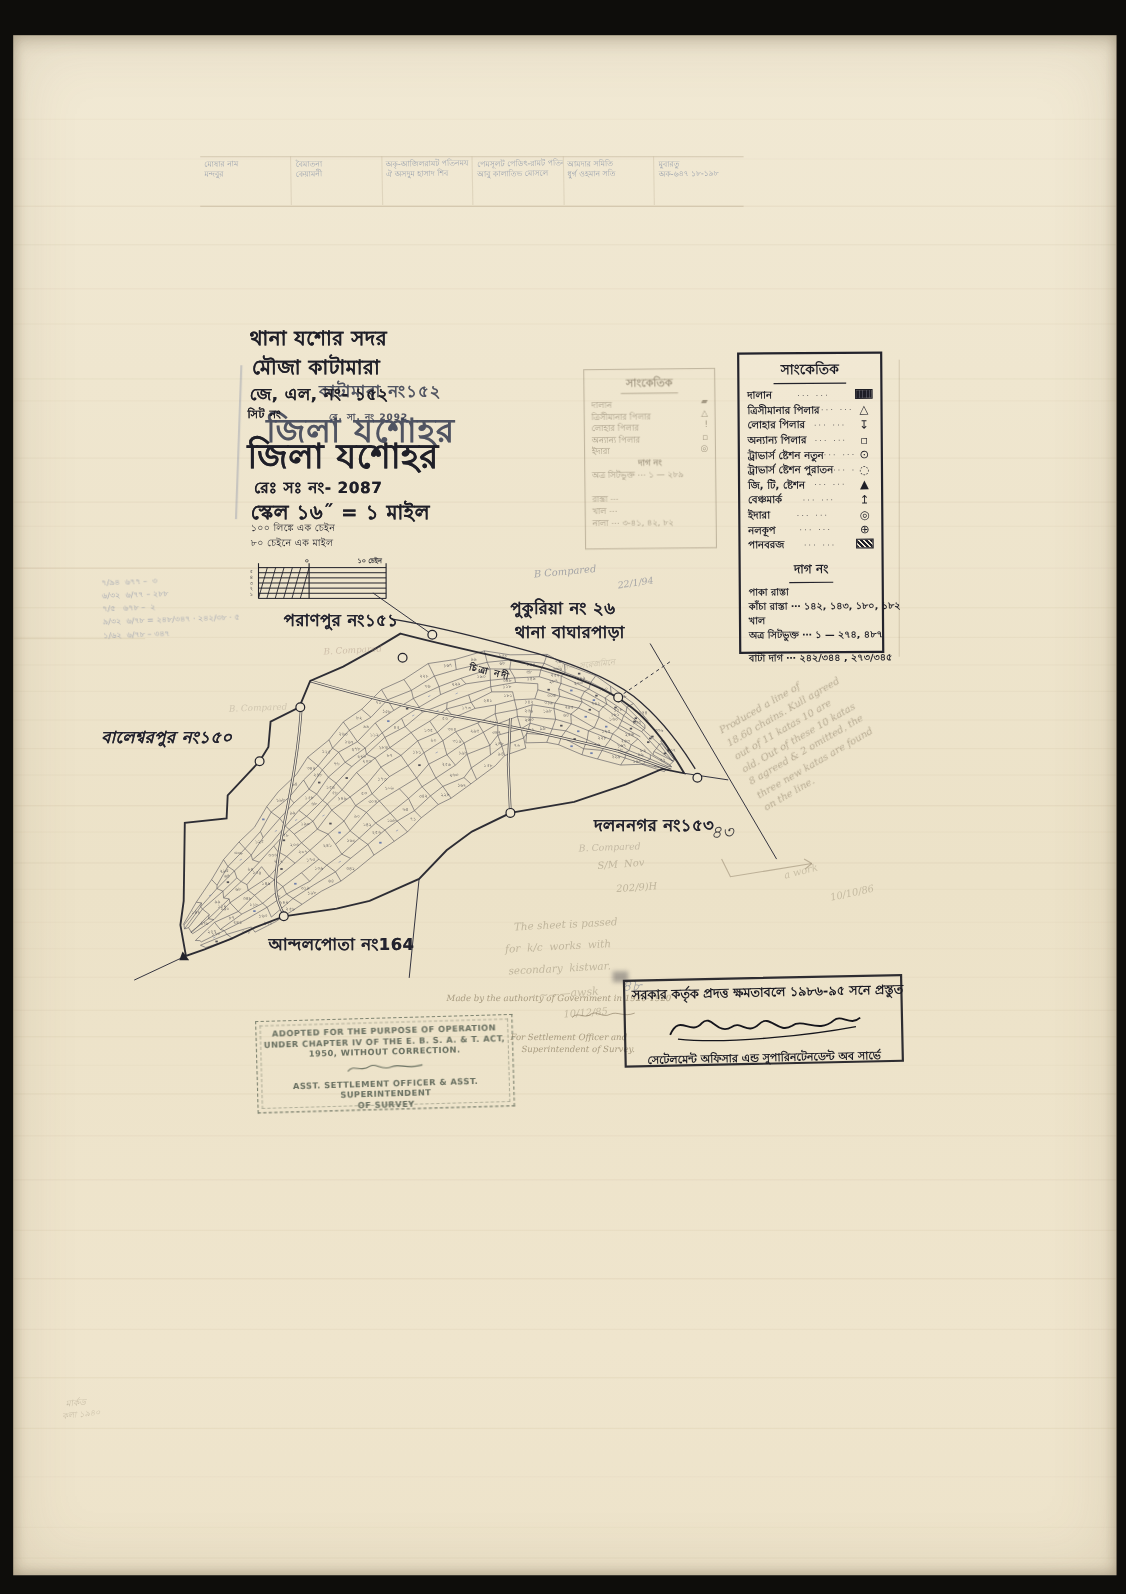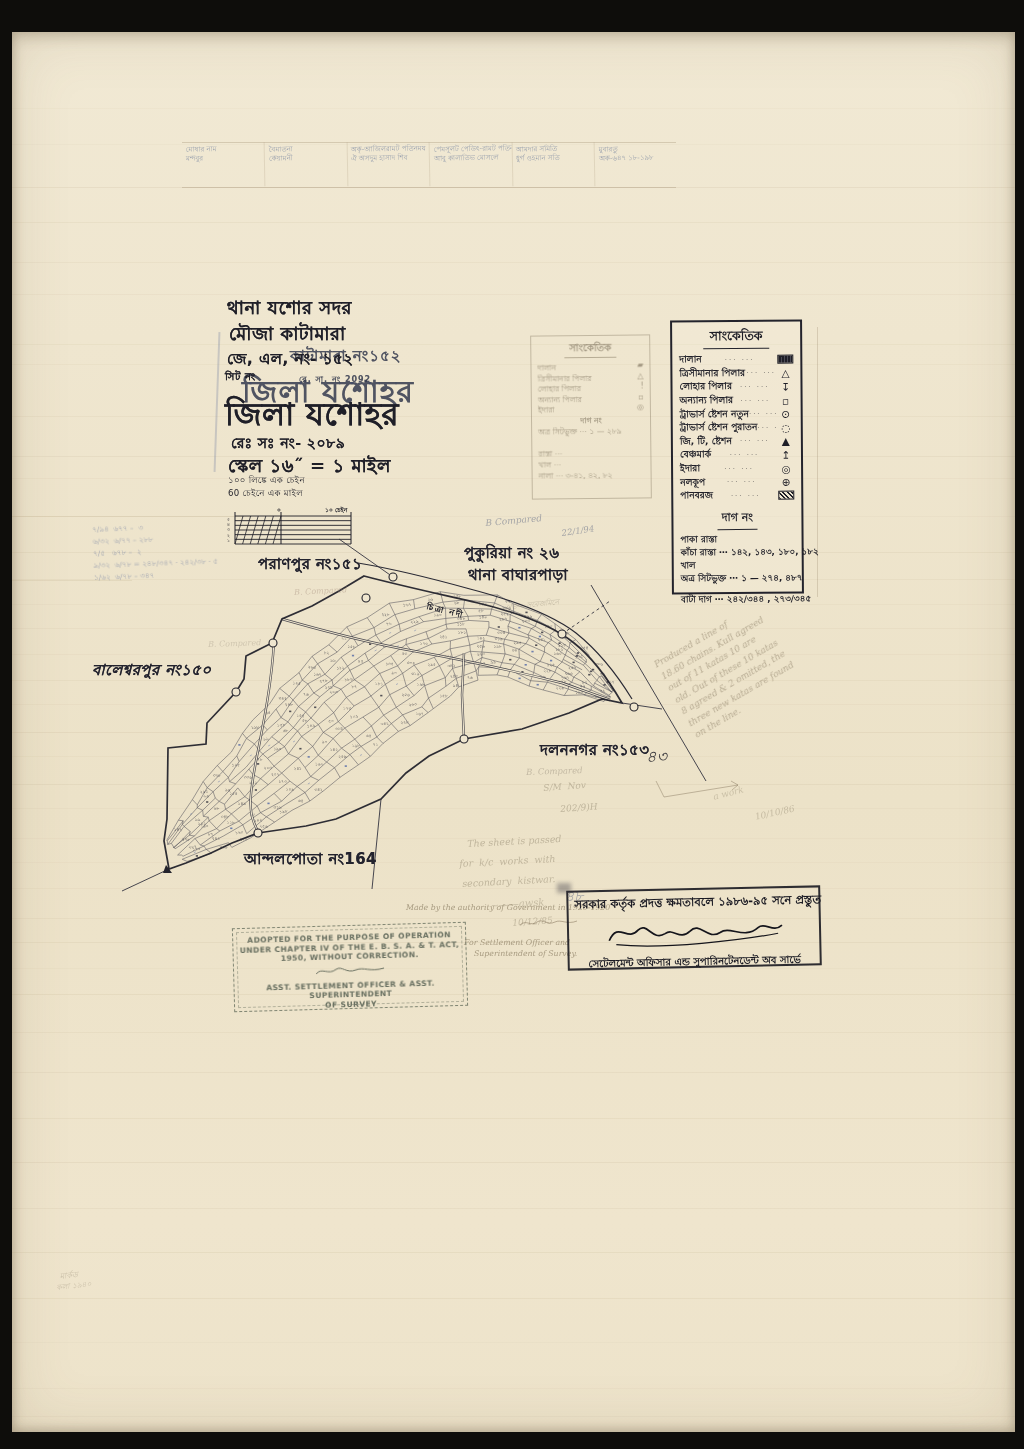--- a/index.html
+++ b/index.html
@@ -193,26 +193,26 @@
     <div class="tb-line ghost abs" style="left:230px;top:336px;font-size:30px;">জিলা যশোহর</div>
     <div class="tb-line ghost abs" style="left:278px;top:312px;font-size:15px;">কাটামারা নং১৫২</div>
     <div class="tb-line ghost abs" style="left:287px;top:341px;font-size:8px;">রে. সা. নং 2092</div>
     <div class="abs" style="left:204px;top:300px;width:2px;height:140px;background:rgba(100,115,155,.28);filter:blur(.7px);transform:rotate(2deg);"></div>
 
     <div class="tb-line ink abs" style="left:215px;top:262px;font-size:18px;">থানা যশোর সদর</div>
     <div class="tb-line ink abs" style="left:217px;top:288px;font-size:18px;">মৌজা কাটামারা</div>
     <div class="tb-line ink abs" style="left:215px;top:315px;font-size:15px;">জে, এল, নং- ১৫২</div>
     <div class="tb-line ink abs" style="left:213px;top:337px;font-size:10px;">সিট নং</div>
     <div class="tb-line ink abs" style="left:213px;top:358px;font-size:31px;">জিলা যশোহর</div>
-    <div class="tb-line ink abs" style="left:219px;top:400px;font-size:14px;">রেঃ সঃ নং- ২০৮৯</div>
+    <div class="tb-line ink abs" style="left:219px;top:400px;font-size:14px;">রেঃ সঃ নং- 2087</div>
     <div class="tb-line ink abs" style="left:216px;top:420px;font-size:18px;">স্কেল ১৬˝ = ১ মাইল</div>
   </div>
 
   <div class="scale-note" style="left:216px;top:442px;">১০০ লিঙ্কে এক চেইন</div>
-  <div class="scale-note" style="left:216px;top:455px;">60 চেইনে এক মাইল</div>
+  <div class="scale-note" style="left:216px;top:455px;">৮০ চেইনে এক মাইল</div>
   <svg id="scaleSvg" class="abs" style="left:213px;top:466px;overflow:visible;" width="150" height="60" viewBox="0 0 150 60">
       <line x1="10" y1="18" x2="126" y2="18" stroke="#1f1f28" stroke-width="0.9"></line>
       <line x1="10" y1="22.666666666666668" x2="126" y2="22.666666666666668" stroke="#1f1f28" stroke-width="0.9"></line>
       <line x1="10" y1="27.333333333333336" x2="126" y2="27.333333333333336" stroke="#1f1f28" stroke-width="0.9"></line>
       <line x1="10" y1="32" x2="126" y2="32" stroke="#1f1f28" stroke-width="0.9"></line>
       <line x1="10" y1="36.66666666666667" x2="126" y2="36.66666666666667" stroke="#1f1f28" stroke-width="0.9"></line>
       <line x1="10" y1="41.33333333333333" x2="126" y2="41.33333333333333" stroke="#1f1f28" stroke-width="0.9"></line>
       <line x1="10" y1="46" x2="126" y2="46" stroke="#1f1f28" stroke-width="0.9"></line>
       <line x1="10" y1="14" x2="10" y2="46" stroke="#1f1f28" stroke-width="1"></line>
       <line x1="56" y1="14" x2="56" y2="46" stroke="#1f1f28" stroke-width="1"></line>

